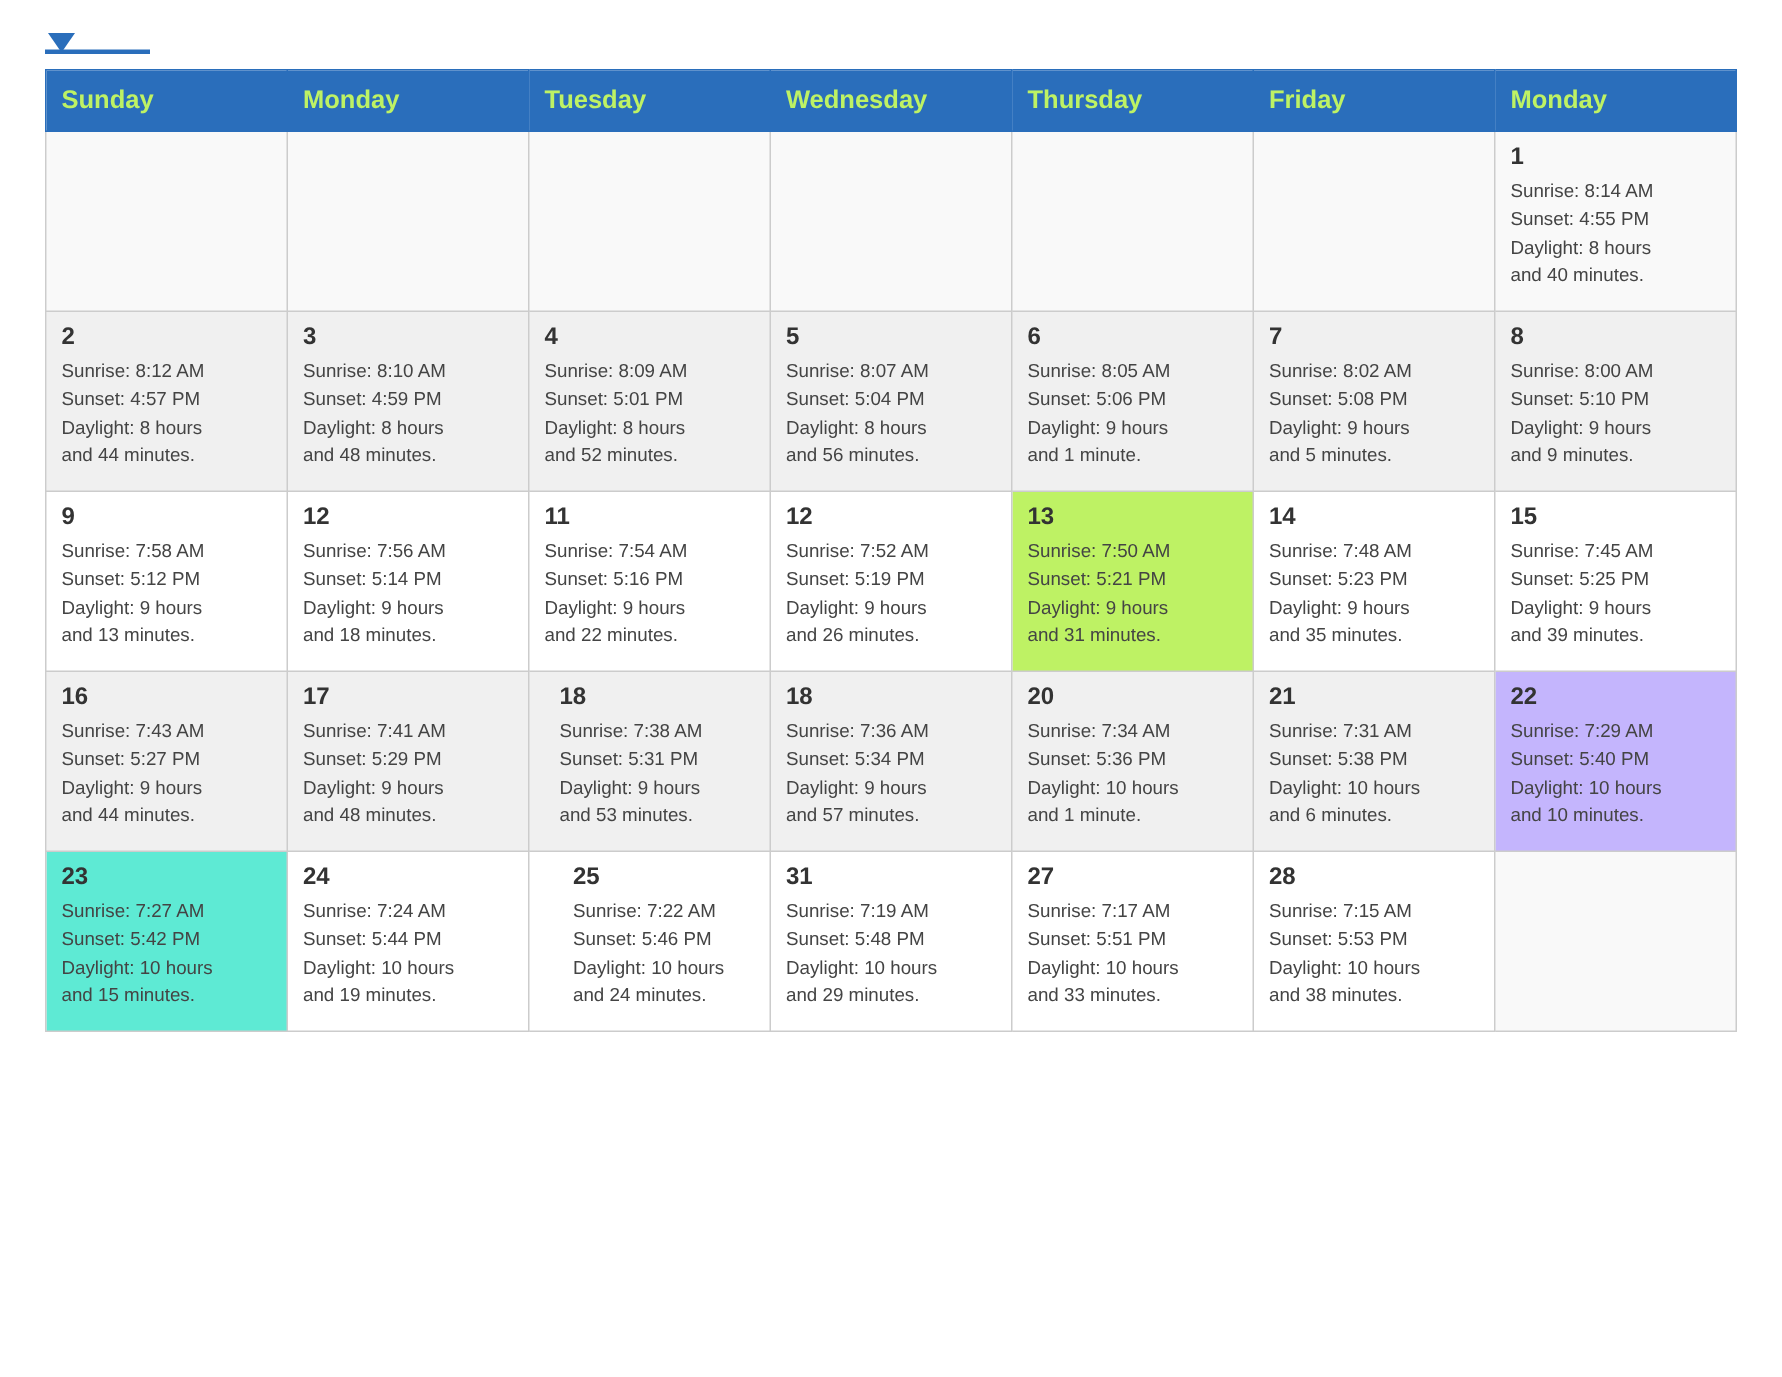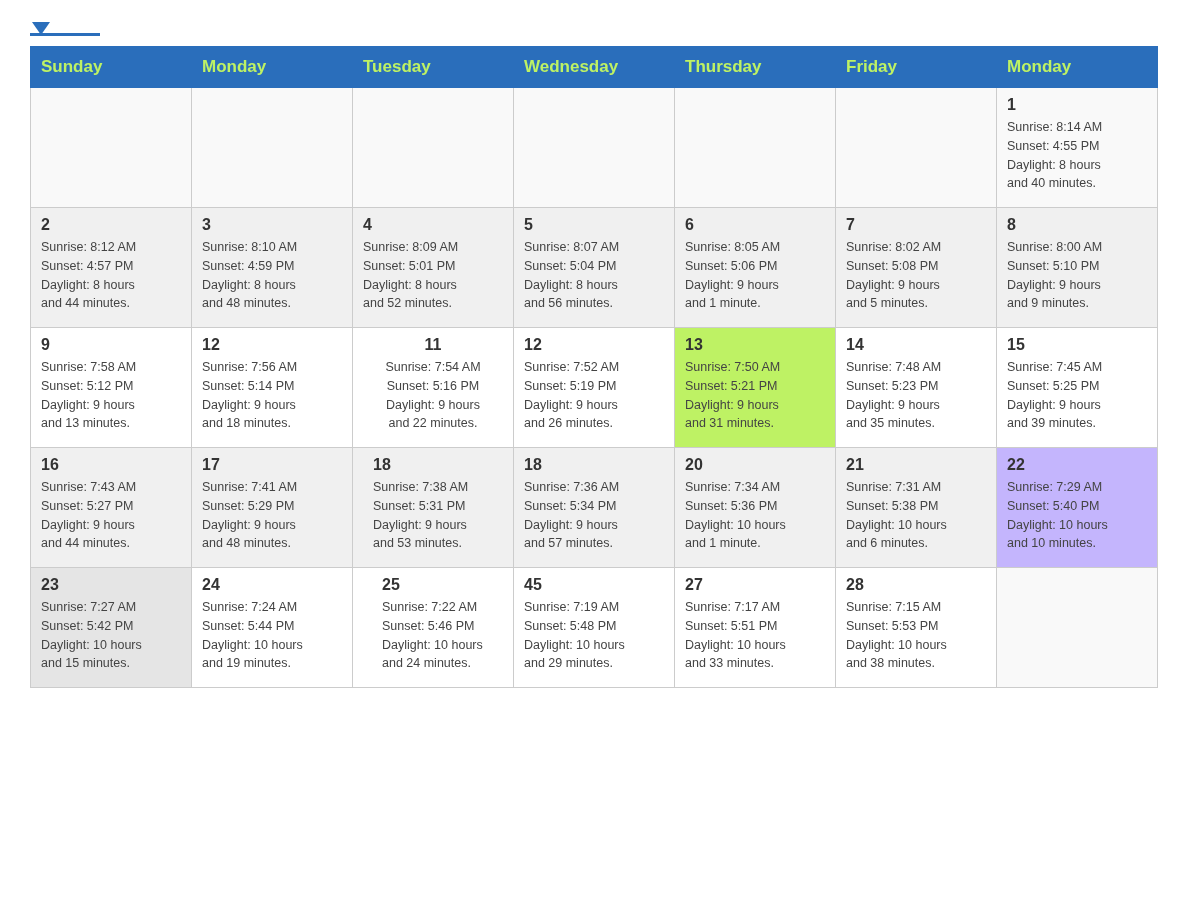--- a/index.html
+++ b/index.html
@@ -165,21 +165,21 @@
       </tr>
       <tr>
         <td style="background: rgb(255, 255, 255);">
           <span class="day-number">9</span>
           <div class="day-info">Sunrise: 7:58 AM<br>Sunset: 5:12 PM<br>Daylight: 9 hours<br>and 13 minutes.</div>
         </td>
         <td style="background: rgb(255, 255, 255);">
           <span class="day-number">12</span>
           <div class="day-info">Sunrise: 7:56 AM<br>Sunset: 5:14 PM<br>Daylight: 9 hours<br>and 18 minutes.</div>
         </td>
-        <td style="background: rgb(255, 255, 255); text-align: center;">
+        <td style="background: rgb(255, 255, 255);">
           <span class="day-number">11</span>
           <div class="day-info">Sunrise: 7:54 AM<br>Sunset: 5:16 PM<br>Daylight: 9 hours<br>and 22 minutes.</div>
         </td>
         <td style="background: rgb(255, 255, 255);">
           <span class="day-number">12</span>
           <div class="day-info">Sunrise: 7:52 AM<br>Sunset: 5:19 PM<br>Daylight: 9 hours<br>and 26 minutes.</div>
         </td>
         <td style="background: #bef264;">
           <span class="day-number">13</span>
           <div class="day-info">Sunrise: 7:50 AM<br>Sunset: 5:21 PM<br>Daylight: 9 hours<br>and 31 minutes.</div>
@@ -217,34 +217,34 @@
         <td style="background: rgb(240, 240, 240);">
           <span class="day-number">21</span>
           <div class="day-info">Sunrise: 7:31 AM<br>Sunset: 5:38 PM<br>Daylight: 10 hours<br>and 6 minutes.</div>
         </td>
         <td style="background: #c4b5fd;">
           <span class="day-number">22</span>
           <div class="day-info">Sunrise: 7:29 AM<br>Sunset: 5:40 PM<br>Daylight: 10 hours<br>and 10 minutes.</div>
         </td>
       </tr>
       <tr>
-        <td style="background: #e5e5e5;">
+        <td style="background: #5eead4;">
           <span class="day-number">23</span>
           <div class="day-info">Sunrise: 7:27 AM<br>Sunset: 5:42 PM<br>Daylight: 10 hours<br>and 15 minutes.</div>
         </td>
         <td style="background: rgb(255, 255, 255);">
           <span class="day-number">24</span>
           <div class="day-info">Sunrise: 7:24 AM<br>Sunset: 5:44 PM<br>Daylight: 10 hours<br>and 19 minutes.</div>
         </td>
         <td style="background: rgb(255, 255, 255); padding-left: 29px;">
           <span class="day-number">25</span>
           <div class="day-info">Sunrise: 7:22 AM<br>Sunset: 5:46 PM<br>Daylight: 10 hours<br>and 24 minutes.</div>
         </td>
         <td style="background: rgb(255, 255, 255);">
-          <span class="day-number">45</span>
+          <span class="day-number">31</span>
           <div class="day-info">Sunrise: 7:19 AM<br>Sunset: 5:48 PM<br>Daylight: 10 hours<br>and 29 minutes.</div>
         </td>
         <td style="background: rgb(255, 255, 255);">
           <span class="day-number">27</span>
           <div class="day-info">Sunrise: 7:17 AM<br>Sunset: 5:51 PM<br>Daylight: 10 hours<br>and 33 minutes.</div>
         </td>
         <td style="background: rgb(255, 255, 255);">
           <span class="day-number">28</span>
           <div class="day-info">Sunrise: 7:15 AM<br>Sunset: 5:53 PM<br>Daylight: 10 hours<br>and 38 minutes.</div>
         </td>

